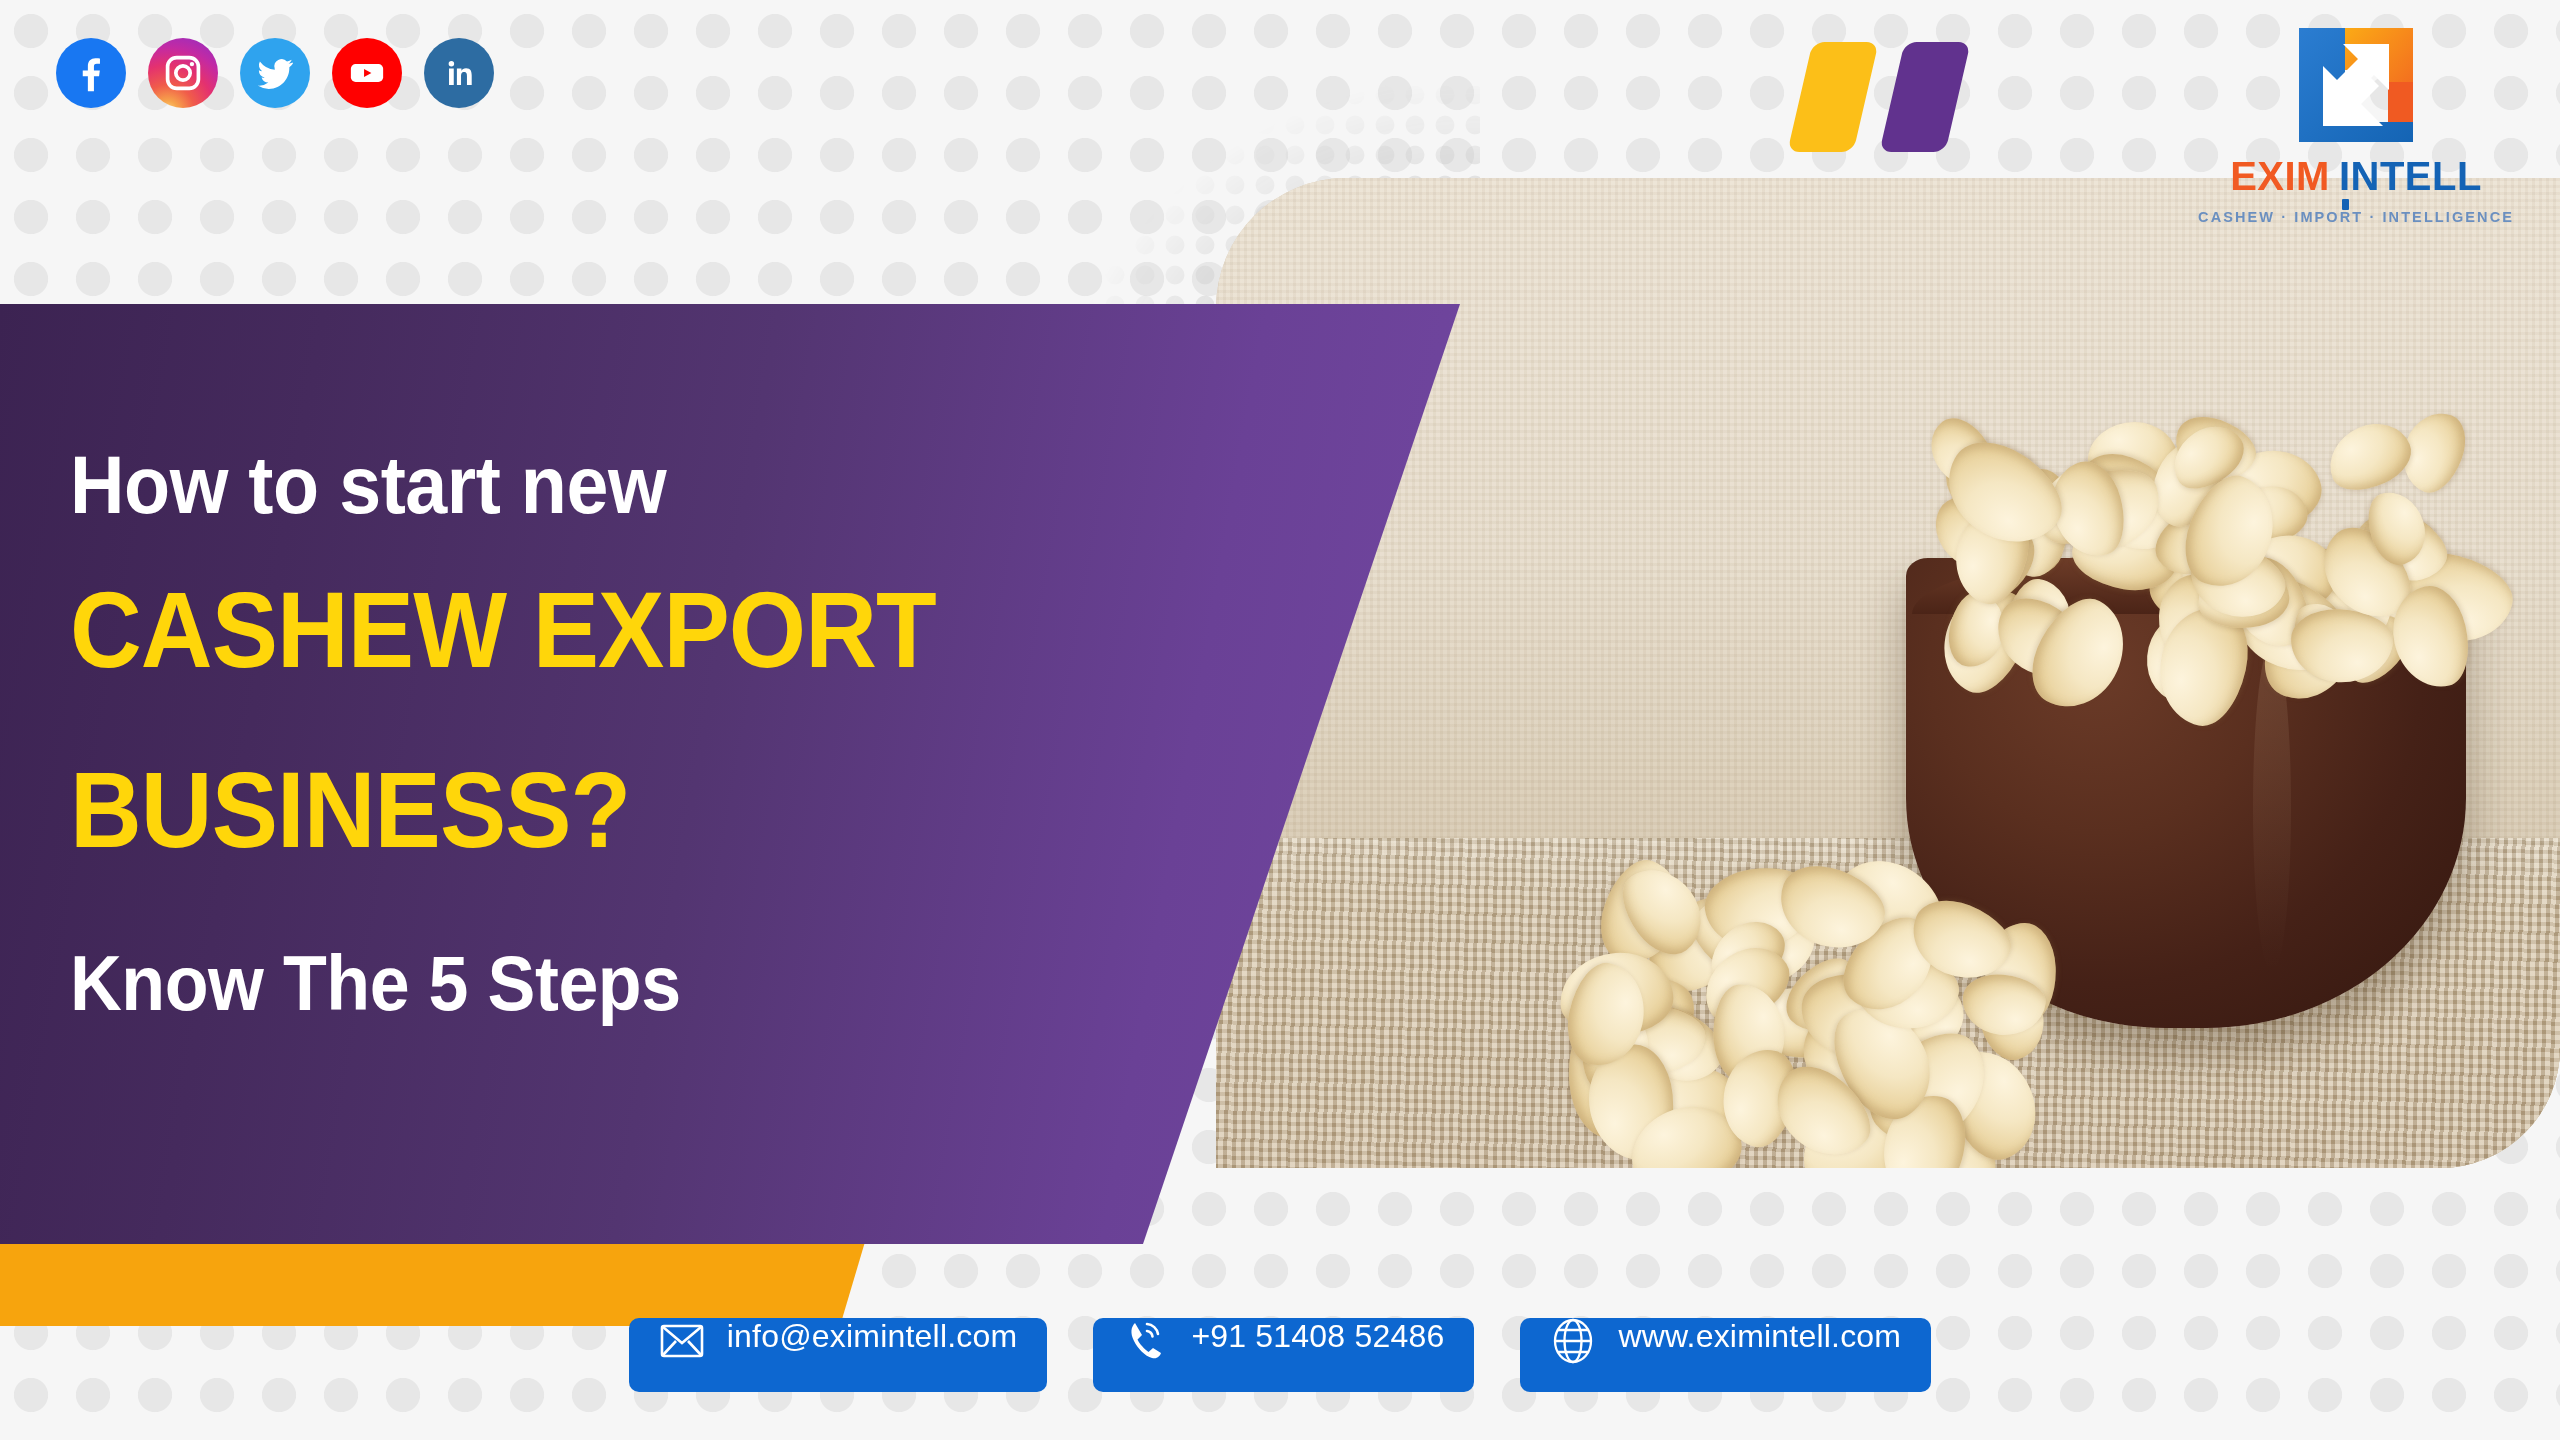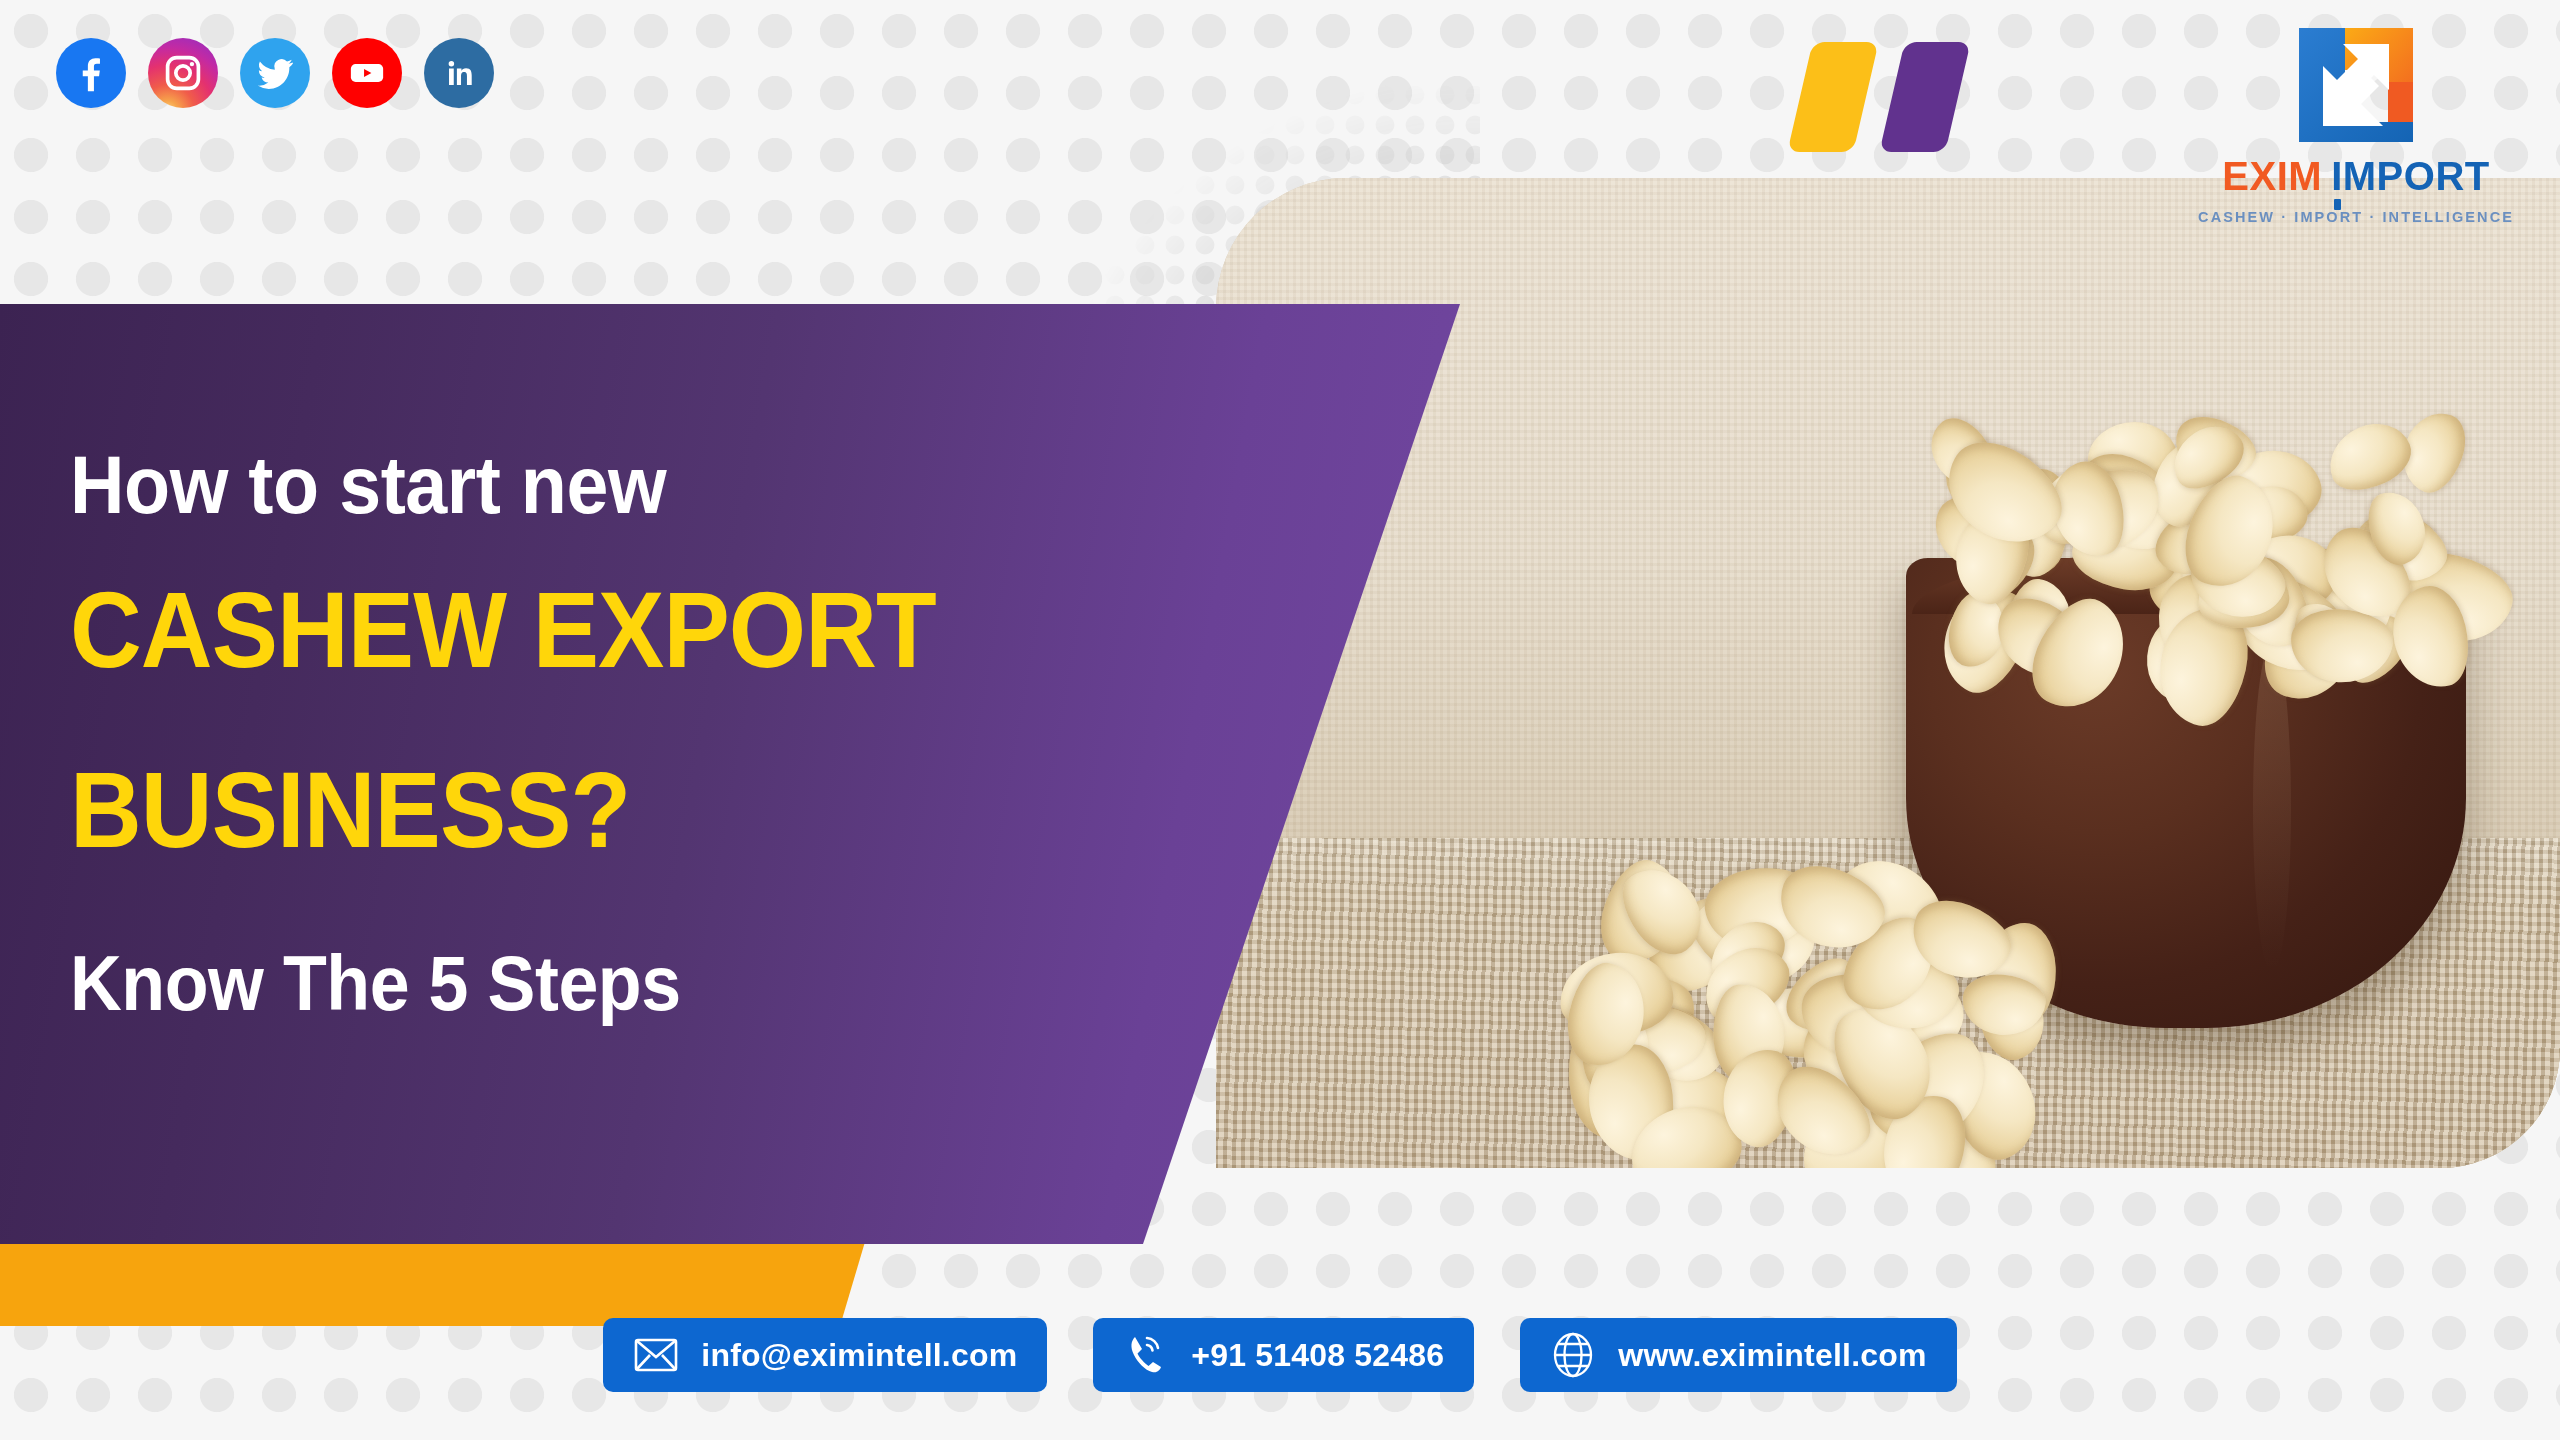--- a/index.html
+++ b/index.html
@@ -158,23 +158,23 @@
   .t3{color:#ffd60a;font-size:108px;line-height:1;position:absolute;top:452px;letter-spacing:-1px;}
   .t4{color:#ffffff;font-size:78px;line-height:1;position:absolute;top:640px;}
 
   
   .contact{
     position:absolute;left:0;right:0;top:1318px;z-index:50;
     display:flex;justify-content:center;gap:46px;
   }
   .cbtn{
     height:74px;border-radius:10px;background:#0d67d0;
-    display:flex;align-items:center;gap:22px;
+    display:flex;gap:22px;
     padding:0 30px;color:#fff;
-    font-size:32px;font-weight:bold;letter-spacing:.2px;
+    font-size:32px;font-weight:normal;letter-spacing:.2px;
     white-space:nowrap;
   }
   .cbtn .ico{width:46px;height:46px;display:flex;align-items:center;justify-content:center;flex:0 0 auto;}
   .cbtn .ico svg{display:block;}
 </style>
 </head>
 <body>
 
 <div id="stage">
 
@@ -251,21 +251,21 @@
         <path d="M42 30 h44 v44 l-14 -14 -18 18 -16 -16 18 -18 z" fill="#ffffff" opacity="0"></path>
         <path d="M96 22 v46 l-15 -15 -24 24 -16 -16 24 -24 -15 -15 z" fill="#ffffff"></path>
         <path d="M26 46 v54 h54 l-16 -16 -38 -38 z" fill="#ffffff" opacity="0"></path>
         <path d="M34 52 v46 h46 l-15 -15 -16 16 0 -16 -15 -15 z" fill="#ffffff" opacity="0"></path>
         <path d="M30 44 l22 22 18 -18 16 16 -18 18 22 22 h-60 z" fill="#ffffff"></path>
       </svg>
     </div>
     <div class="logo-word">
       <span class="logo-exim">EXIM</span>
       <span class="logo-intell">
-        <span>IMPORT</span>
+        <span>INTELL</span>
         <span class="dotbar"></span>
       </span>
     </div>
     <div class="logo-tag">CASHEW · IMPORT · INTELLIGENCE</div>
   </div>
 
   <div class="photo">
     <div class="burlap"></div>
     <div class="burlap-floor"></div>
     <div class="bowl"></div>

